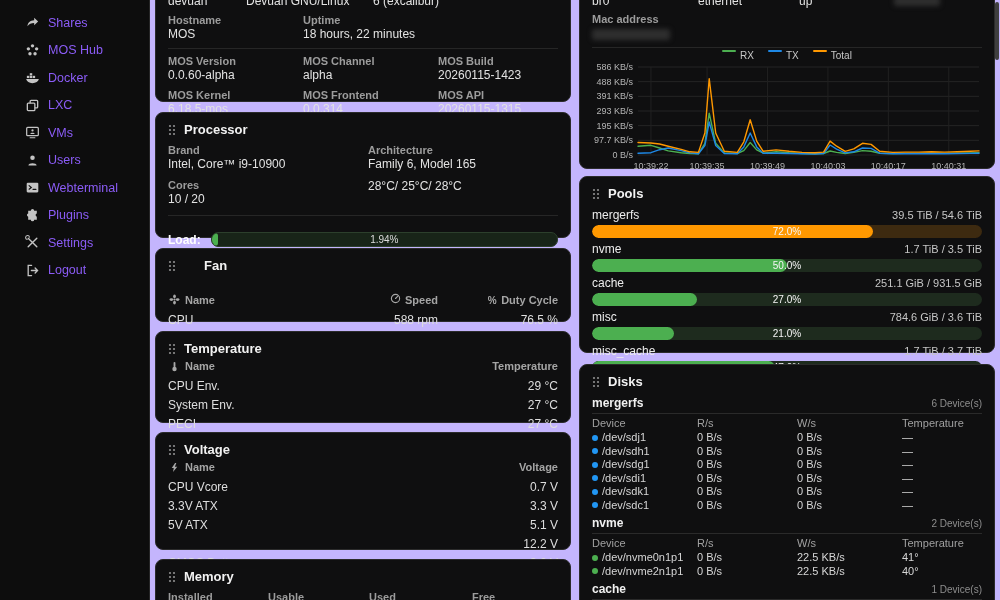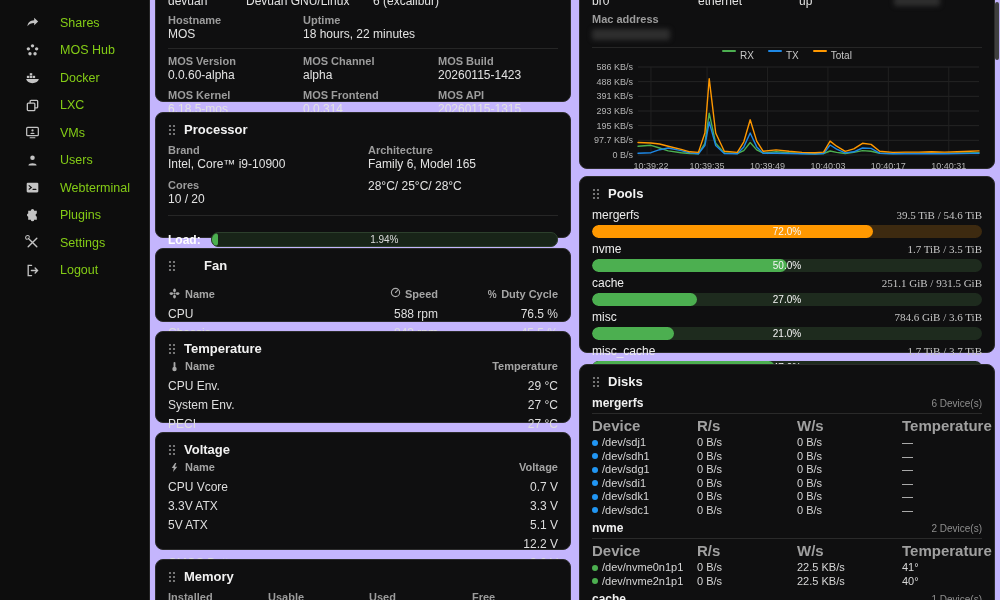--- a/index.html
+++ b/index.html
@@ -2,21 +2,21 @@
 <html><head>
 <meta charset="utf-8">
 <style>
   html,body{margin:0;padding:0;background:#1a1a1a;width:1000px;height:600px;overflow:hidden;
     font-family:"Liberation Sans",sans-serif;-webkit-font-smoothing:antialiased;}
   .app{position:relative;width:1000px;height:600px;}
 
   
   .sidebar{position:absolute;left:0;top:0;width:150px;height:600px;background:#0d0d0d;
     border-right:1px solid #262626;box-sizing:border-box;padding-top:9px;}
-  .side-item{height:27.5px;display:flex;align-items:center;gap:20px;padding:0 0 0 24px;cursor:pointer;color:#84cc16;}
+  .side-item{height:27.5px;display:flex;align-items:center;gap:8px;padding:0 0 0 24px;cursor:pointer;color:#8b5cf6;}
   .side-icon{width:16px;height:16px;display:flex;align-items:center;justify-content:center;flex:0 0 16px;}
   .side-label{font-size:12.5px;}
 
   
   .main{position:absolute;left:150px;top:0;right:0;bottom:0;overflow:hidden;background:#c4b5fd;}
   .col{position:absolute;top:0;height:100%;}
   .colA{left:5px;width:416px;}
   .colB{left:429px;width:416px;}
   .panel{position:absolute;left:0;width:100%;background:#0f0f10;border:1px solid #2b2b2b;border-radius:8px;
     padding:9px 12px;box-sizing:border-box;}
@@ -54,30 +54,30 @@
   
   .blur-box{background:#2f2f2f;border-radius:2px;filter:blur(2.5px);}
   .legend{display:flex;justify-content:center;gap:14px;font-size:10px;color:#c8c8c8;margin:2px 0 0;}
   .legend .itm{display:flex;gap:4px;}
   .legend .dash{width:14px;height:2px;border-radius:1px;display:inline-block;}
 
   
   .pool-row{margin-bottom:4px;}
   .pool-head{display:flex;justify-content:space-between;align-items:baseline;}
   .pool-name{font-size:12px;color:#ececec;line-height:14px;}
-  .pool-size{font-size:11px;color:#c6c6c6;font-family:Liberation Serif, serif;}
+  .pool-size{font-size:11px;color:#c6c6c6;}
   .pool-track{height:13px;border-radius:7px;position:relative;overflow:hidden;margin-top:3px;}
   .pool-fill{position:absolute;left:0;top:0;bottom:0;border-radius:7px;}
   .pool-pct{position:absolute;left:0;right:0;text-align:center;font-size:10px;color:#f5f5f5;line-height:13px;}
 
   
   .dsec-head{display:flex;justify-content:space-between;align-items:baseline;border-bottom:1px solid #2a2a2a;padding:4px 0 3px;}
   .dsec-name{font-size:12px;font-weight:bold;color:#f0f0f0;}
   .dsec-count{font-size:10px;color:#8e8e8e;}
-  .dhead{display:flex;font-size:15px;font-weight:bold;color:#a0a0a0;padding:3px 0 2px;}
+  .dhead{display:flex;font-size:11px;font-weight:normal;color:#a0a0a0;padding:3px 0 2px;}
   .drow{display:flex;font-size:11px;color:#d6d6d6;line-height:13.5px;align-items:center;}
   .dc1{flex:1;display:flex;align-items:center;gap:4px;}
   .dc2{width:100px;}.dc3{width:105px;}.dc4{width:80px;}
   .dot{width:6px;height:6px;border-radius:3px;display:inline-block;flex:0 0 6px;}
 
   
   .scrollbar{position:absolute;right:1px;top:0;bottom:0;width:5px;}
   .scroll-thumb{position:absolute;top:2px;right:0;width:4px;height:58px;background:#3f3f3f;border-radius:2px;}
 
   svg text{font-family:"Liberation Sans",sans-serif;}
@@ -276,21 +276,21 @@
             <div class="bar-pct">1.94%</div>
           </div>
         </div>
         <div class="cores-link">
           <span>▸</span>
           <span class="lbl">Cores</span>
         </div>
       </section>
 
       <section class="panel" style="top:248px;height:74px;">
-        <div class="ptitle" style="margin-bottom:12px;gap:28px;">
+        <div class="ptitle" style="margin-bottom:18px;gap:28px;">
           <span class="grip">
               <svg viewBox="0 0 8 12" width="8" height="12" fill="#8f8f8f">
                 <circle cx="2" cy="2" r="1.1"></circle>
                 <circle cx="6" cy="2" r="1.1"></circle>
                 <circle cx="2" cy="6" r="1.1"></circle>
                 <circle cx="6" cy="6" r="1.1"></circle>
                 <circle cx="2" cy="10" r="1.1"></circle>
                 <circle cx="6" cy="10" r="1.1"></circle>
               </svg>
             </span>

